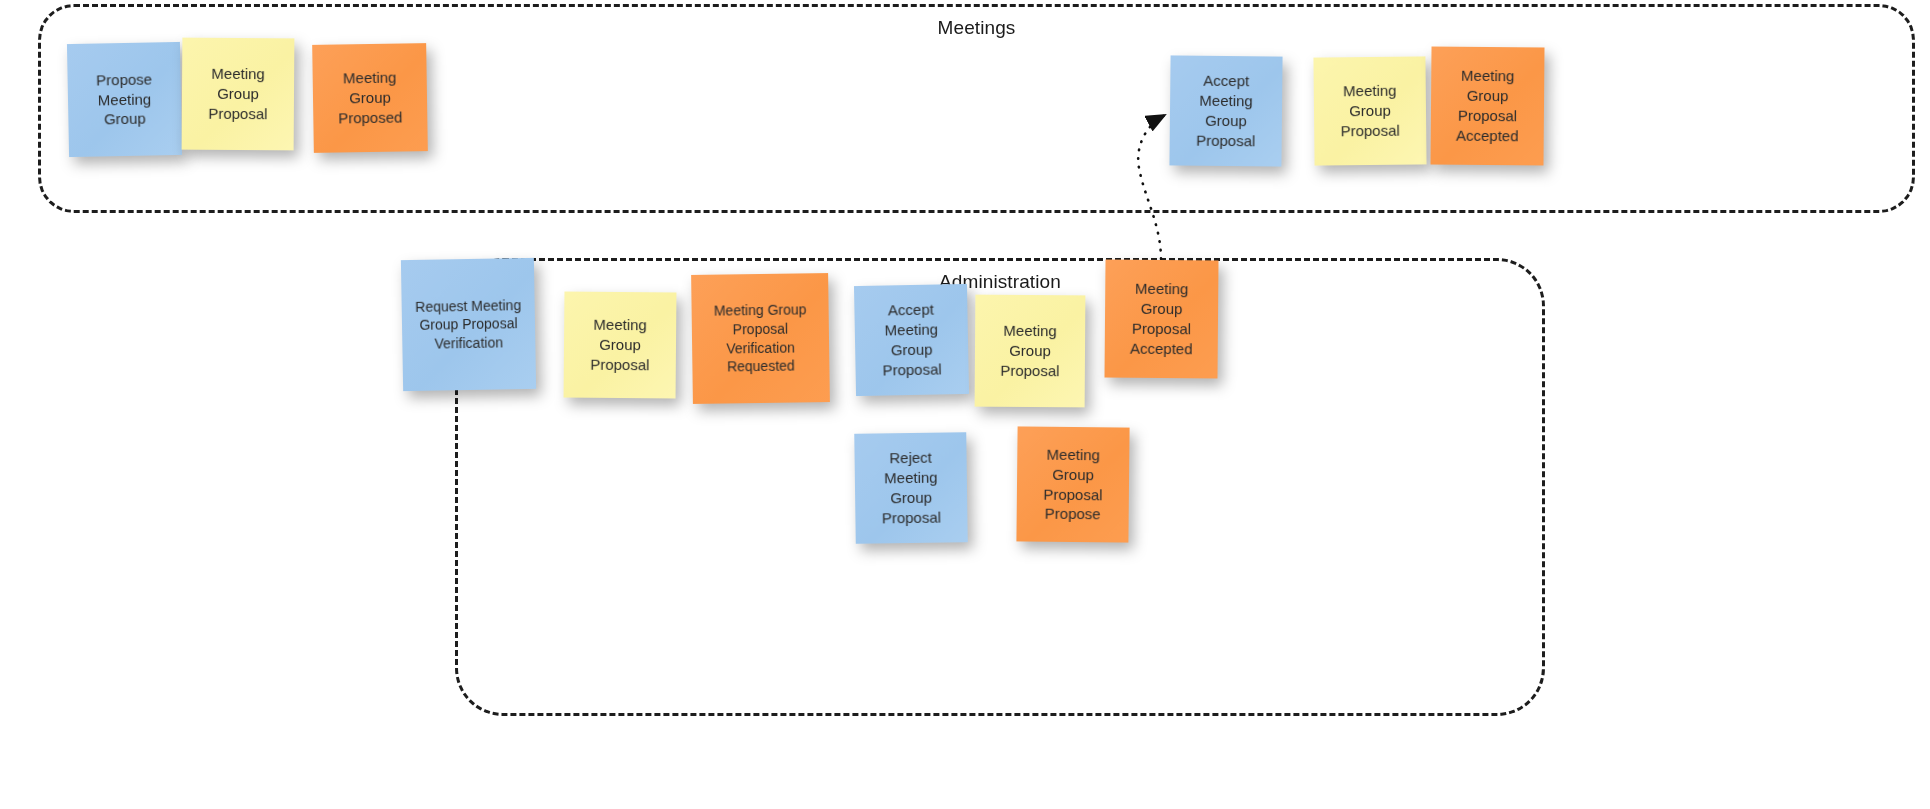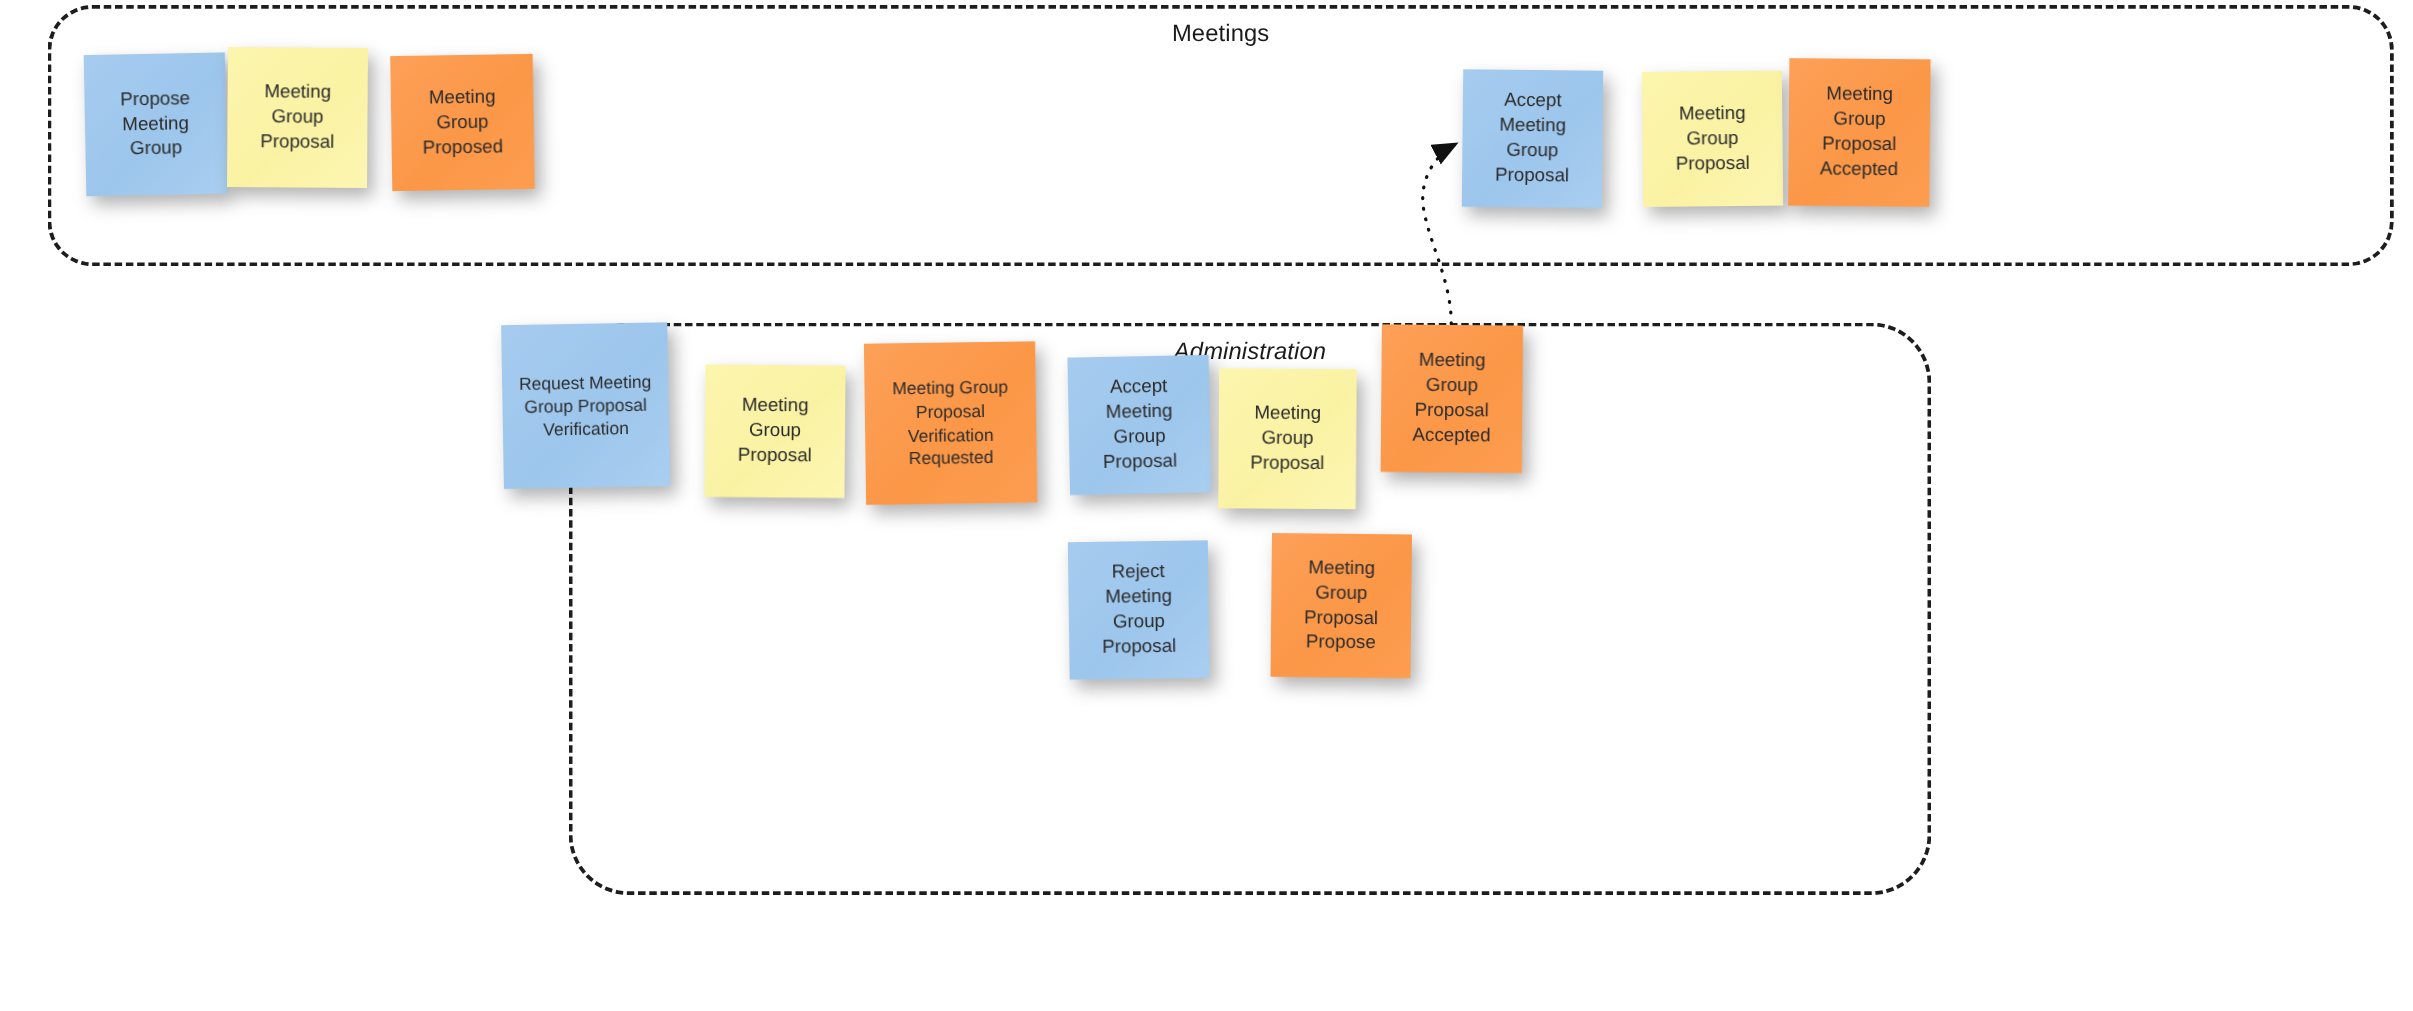--- a/index.html
+++ b/index.html
@@ -96,21 +96,21 @@
 </style>
 </head>
 <body>
 
 <div id="board">
 
   <div class="lane" id="lane-meetings" style="left: 38px; top: 4px; width: 1877px; height: 209px; border-radius: 36px;">
     <div class="lane-title">Meetings</div>
   </div>
 
-  <div class="lane" id="lane-administration" style="left: 455px; top: 258px; width: 1090px; height: 458px; border-radius: 48px; font-style: italic;">
+  <div class="lane" id="lane-administration" style="left: 455px; top: 258px; width: 1090px; height: 458px; border-radius: 48px;">
     <div class="lane-title">Administration</div>
   </div>
 
   <svg id="connector" viewBox="0 0 1930 809" xmlns="http://www.w3.org/2000/svg">
     <defs>
       <marker id="arrowhead" markerWidth="9" markerHeight="9" refX="7.2" refY="3.4" orient="auto" markerUnits="strokeWidth">
         <path d="M 0 0 L 8 3.4 L 0 6.8 z" fill="#111111"></path>
       </marker>
     </defs>
     <path id="connector-path-c1" fill="none" stroke="#111111" stroke-width="2.6" stroke-linecap="round" stroke-dasharray="0.6 8" marker-end="url(#arrowhead)" d="M 1161 259 C 1161 225, 1144 196, 1139 168 C 1135 146, 1146 125, 1165 115"></path>

